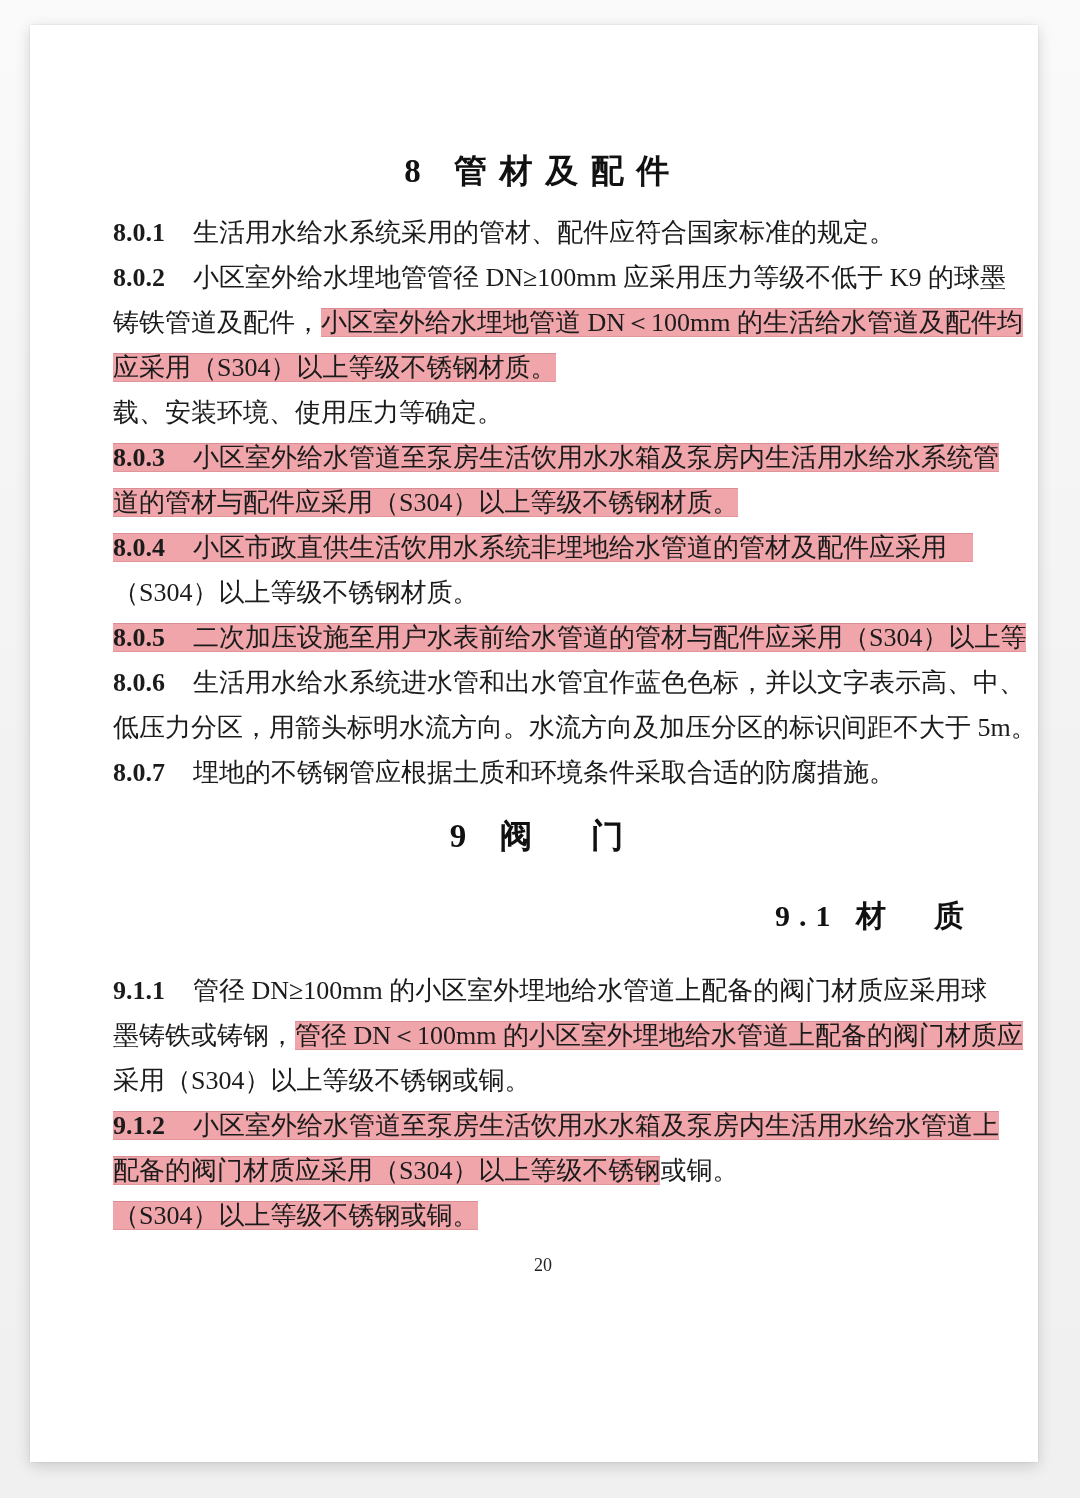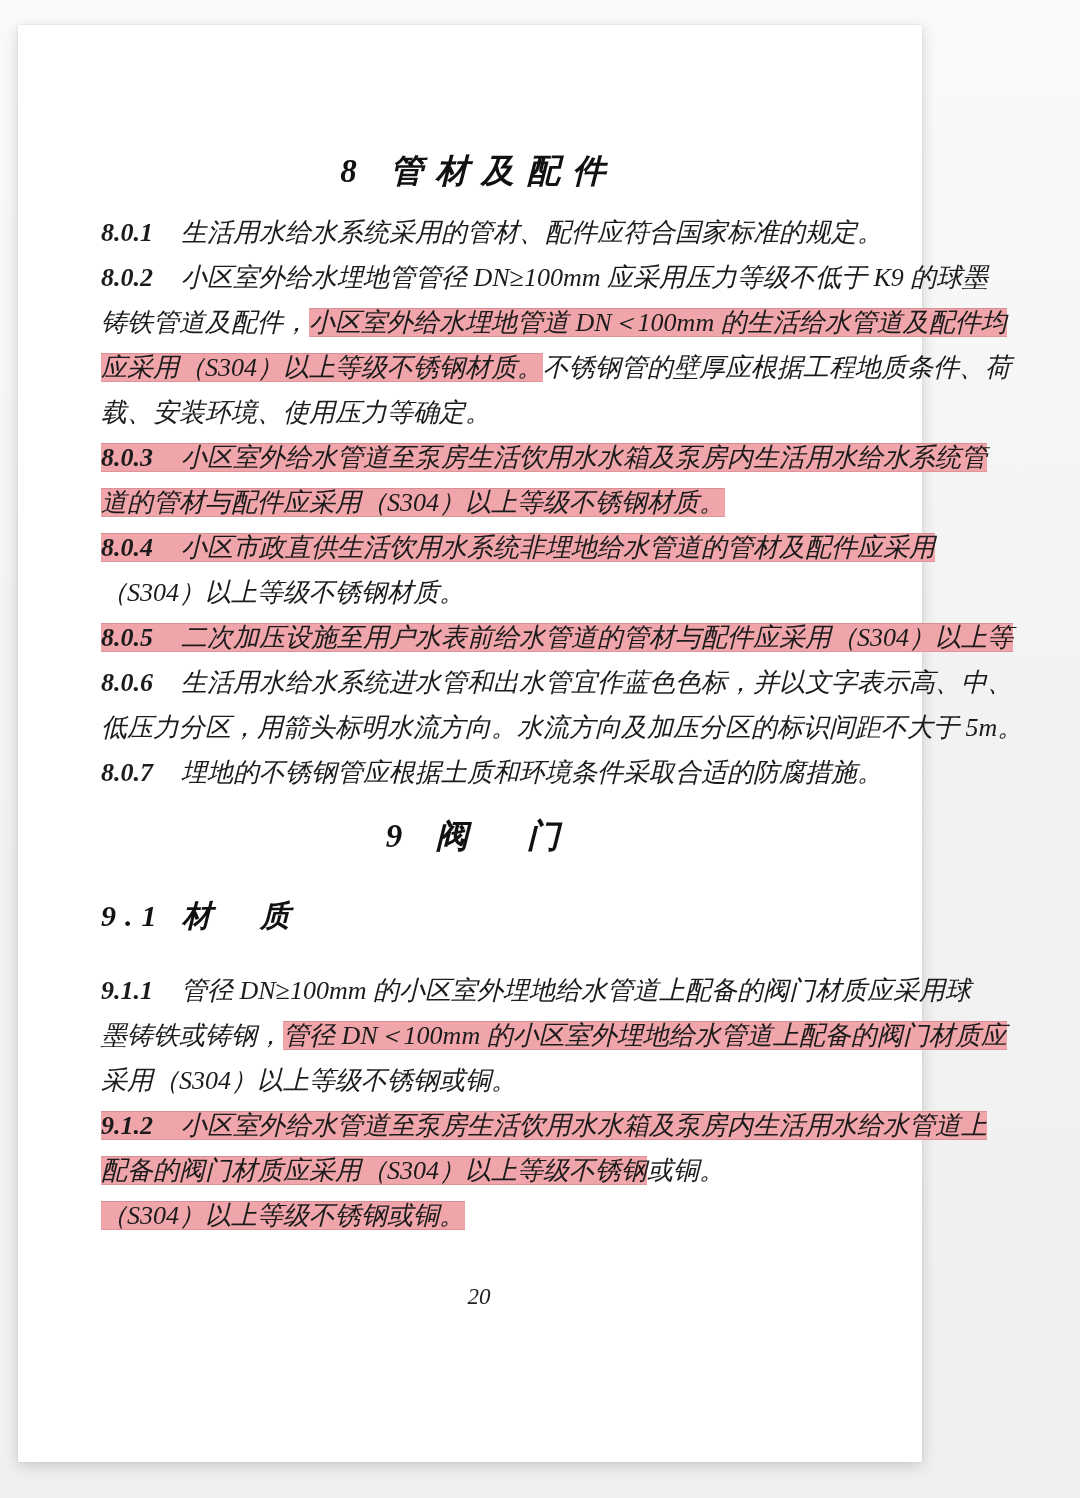--- a/index.html
+++ b/index.html
@@ -15,47 +15,46 @@
   .canvas {
     position: relative;
     width: 1080px;
     height: 1498px;
     margin: 0 auto;
     background: linear-gradient(180deg, #fafafa 0%, #f2f2f2 50%, #f0f0f0 100%);
     overflow: hidden;
   }
   .page {
     position: absolute;
-    left: 18px;
+    left: 30px;
     top: 25px;
-    width: 904px;
+    width: 1008px;
     height: 1437px;
     background: #ffffff;
     box-shadow: 0 4px 14px rgba(0,0,0,0.16), 0 0 2px rgba(0,0,0,0.10);
     padding: 123px 65px 0 83px;
-    font-style: italic;
   }
   .heading1 {
     font-size: 33px;
     font-weight: bold;
     color: #111111;
     text-align: center;
     letter-spacing: 0.38em;
     line-height: 46px;
     margin: 0 0 16px 0;
     white-space: pre;
   }
   .heading1.ch9 {
     margin: 18px 0 34px 0;
   }
   .heading2 {
     font-size: 30px;
     font-weight: bold;
     color: #111111;
-    text-align: left;
+    text-align: right;
     letter-spacing: 0.30em;
     line-height: 45px;
     margin: 16px 0 30px 0;
     white-space: pre;
   }
   .line {
     display: flex;
     align-items: stretch;
     height: 45px;
     font-size: 26px;
@@ -72,37 +71,37 @@
     padding-right: 28px;
   }
   .hl {
     background: var(--hl);
     margin: 8px 0;
     box-shadow: inset 0 1px 0 rgba(186,106,114,0.40), inset 0 -1px 0 rgba(186,106,114,0.28);
   }
   .grow { flex-grow: 1; }
   .footer {
     text-align: center;
-    font-size: 23px;
+    font-size: 18px;
     color: #222222;
-    margin-top: 44px;
+    margin-top: 12px;
     line-height: 30px;
   }
 </style>
 </head>
 <body>
 
 <div class="canvas">
   <div class="page">
     <div class="content">
         <div class="heading1">8 管材及配件</div>
         <div class="line"><span class="seg num">8.0.1</span><span class="seg">生活用水给水系统采用的管材、配件应符合国家标准的规定。</span></div>
         <div class="line"><span class="seg num">8.0.2</span><span class="seg">小区室外给水埋地管管径 DN≥100mm 应采用压力等级不低于 K9 的球墨</span></div>
         <div class="line"><span class="seg">铸铁管道及配件，</span><span class="seg hl grow">小区室外给水埋地管道 DN＜100mm 的生活给水管道及配件均</span></div>
-        <div class="line"><span class="seg hl">应采用（S304）以上等级不锈钢材质。</span><span class="seg">不锈钢管的壁厚应根据工程地质条件、荷</span></div>
+        <div class="line"><span class="seg hl">应采用（S304）以上等级不锈钢材质。</span></div>
         <div class="line"><span class="seg">载、安装环境、使用压力等确定。</span></div>
         <div class="line"><span class="seg num hl">8.0.3</span><span class="seg hl grow">小区室外给水管道至泵房生活饮用水水箱及泵房内生活用水给水系统管</span></div>
         <div class="line"><span class="seg hl">道的管材与配件应采用（S304）以上等级不锈钢材质。</span></div>
         <div class="line"><span class="seg num hl">8.0.4</span><span class="seg hl grow">小区市政直供生活饮用水系统非埋地给水管道的管材及配件应采用</span></div>
         <div class="line"><span class="seg">（S304）以上等级不锈钢材质。</span></div>
         <div class="line"><span class="seg num hl">8.0.5</span><span class="seg hl grow">二次加压设施至用户水表前给水管道的管材与配件应采用（S304）以上等</span></div>
         <div class="line"><span class="seg num">8.0.6</span><span class="seg">生活用水给水系统进水管和出水管宜作蓝色色标，并以文字表示高、中、</span></div>
         <div class="line"><span class="seg">低压力分区，用箭头标明水流方向。水流方向及加压分区的标识间距不大于 5m。</span></div>
         <div class="line"><span class="seg num">8.0.7</span><span class="seg">埋地的不锈钢管应根据土质和环境条件采取合适的防腐措施。</span></div>
         <div class="heading1 ch9">9 阀　门</div>

